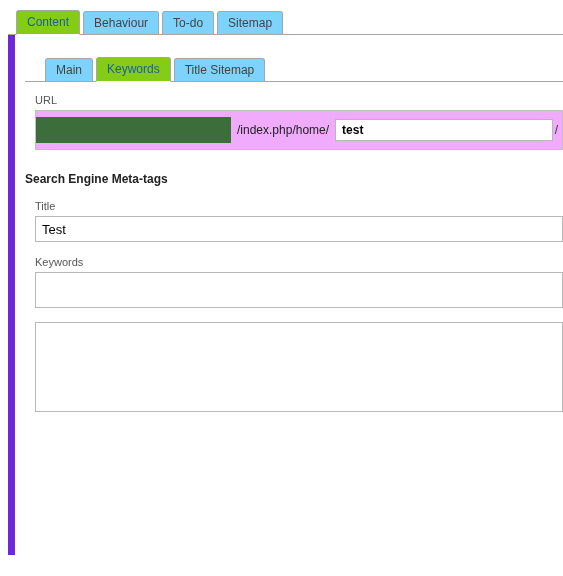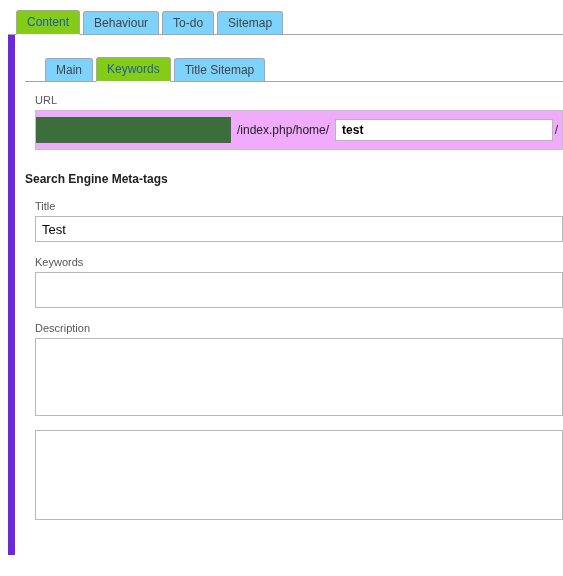--- a/index.html
+++ b/index.html
@@ -167,23 +167,19 @@
       <div class="field">
         <div class="lbl">Title</div>
         <input class="tinput" value="Test" style="">
       </div>
 
       <div class="field">
         <div class="lbl">Keywords</div>
         <textarea class="tarea kw" style=""></textarea>
       </div>
 
-      <div class="field">
-        <div class="lbl">Description</div>
-        <textarea class="tarea desc cursor-bar" style=""></textarea>
-      </div>
 
       <div class="field">
         <textarea class="tarea meta" style=""></textarea>
       </div>
     </div>
   </div>
 </div>
 
 </body></html>

